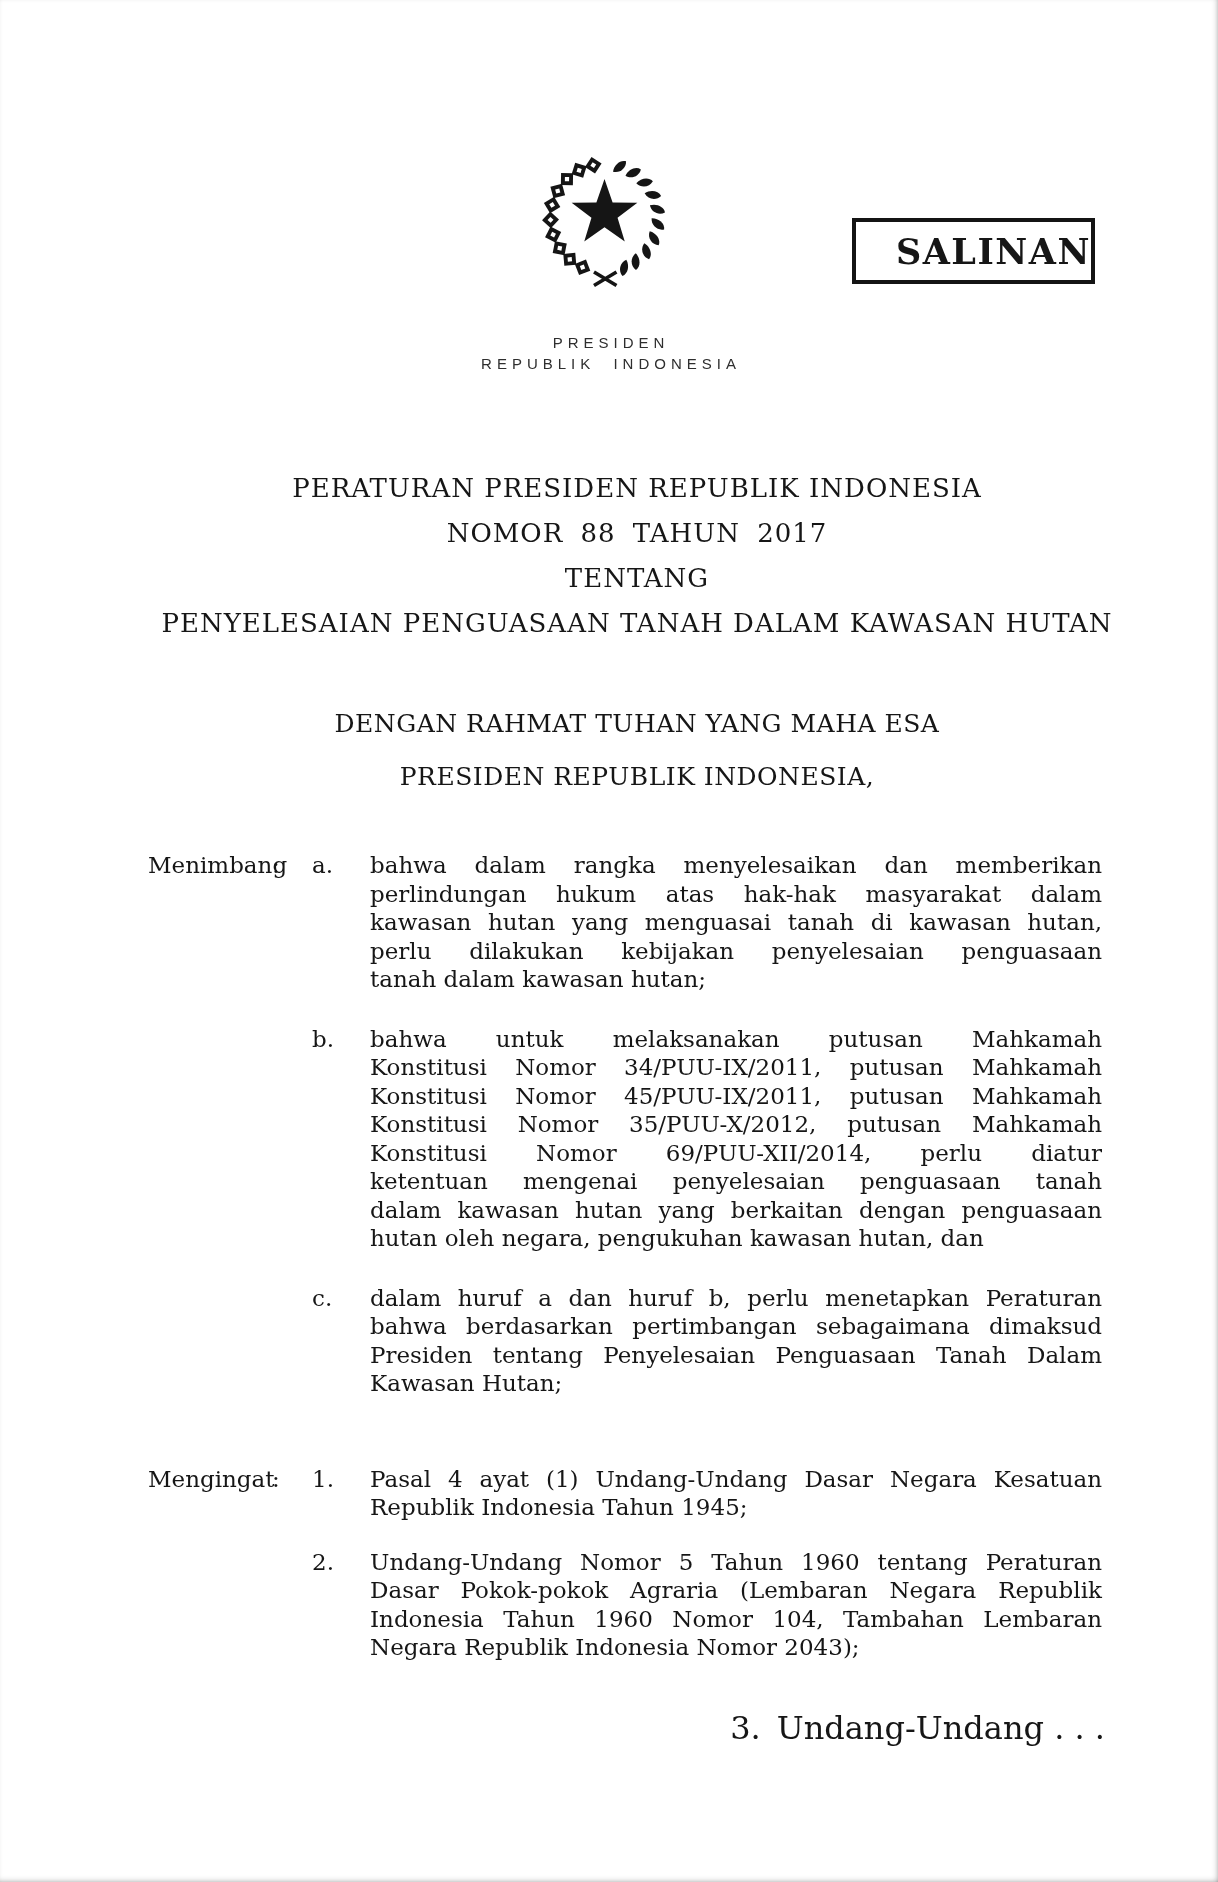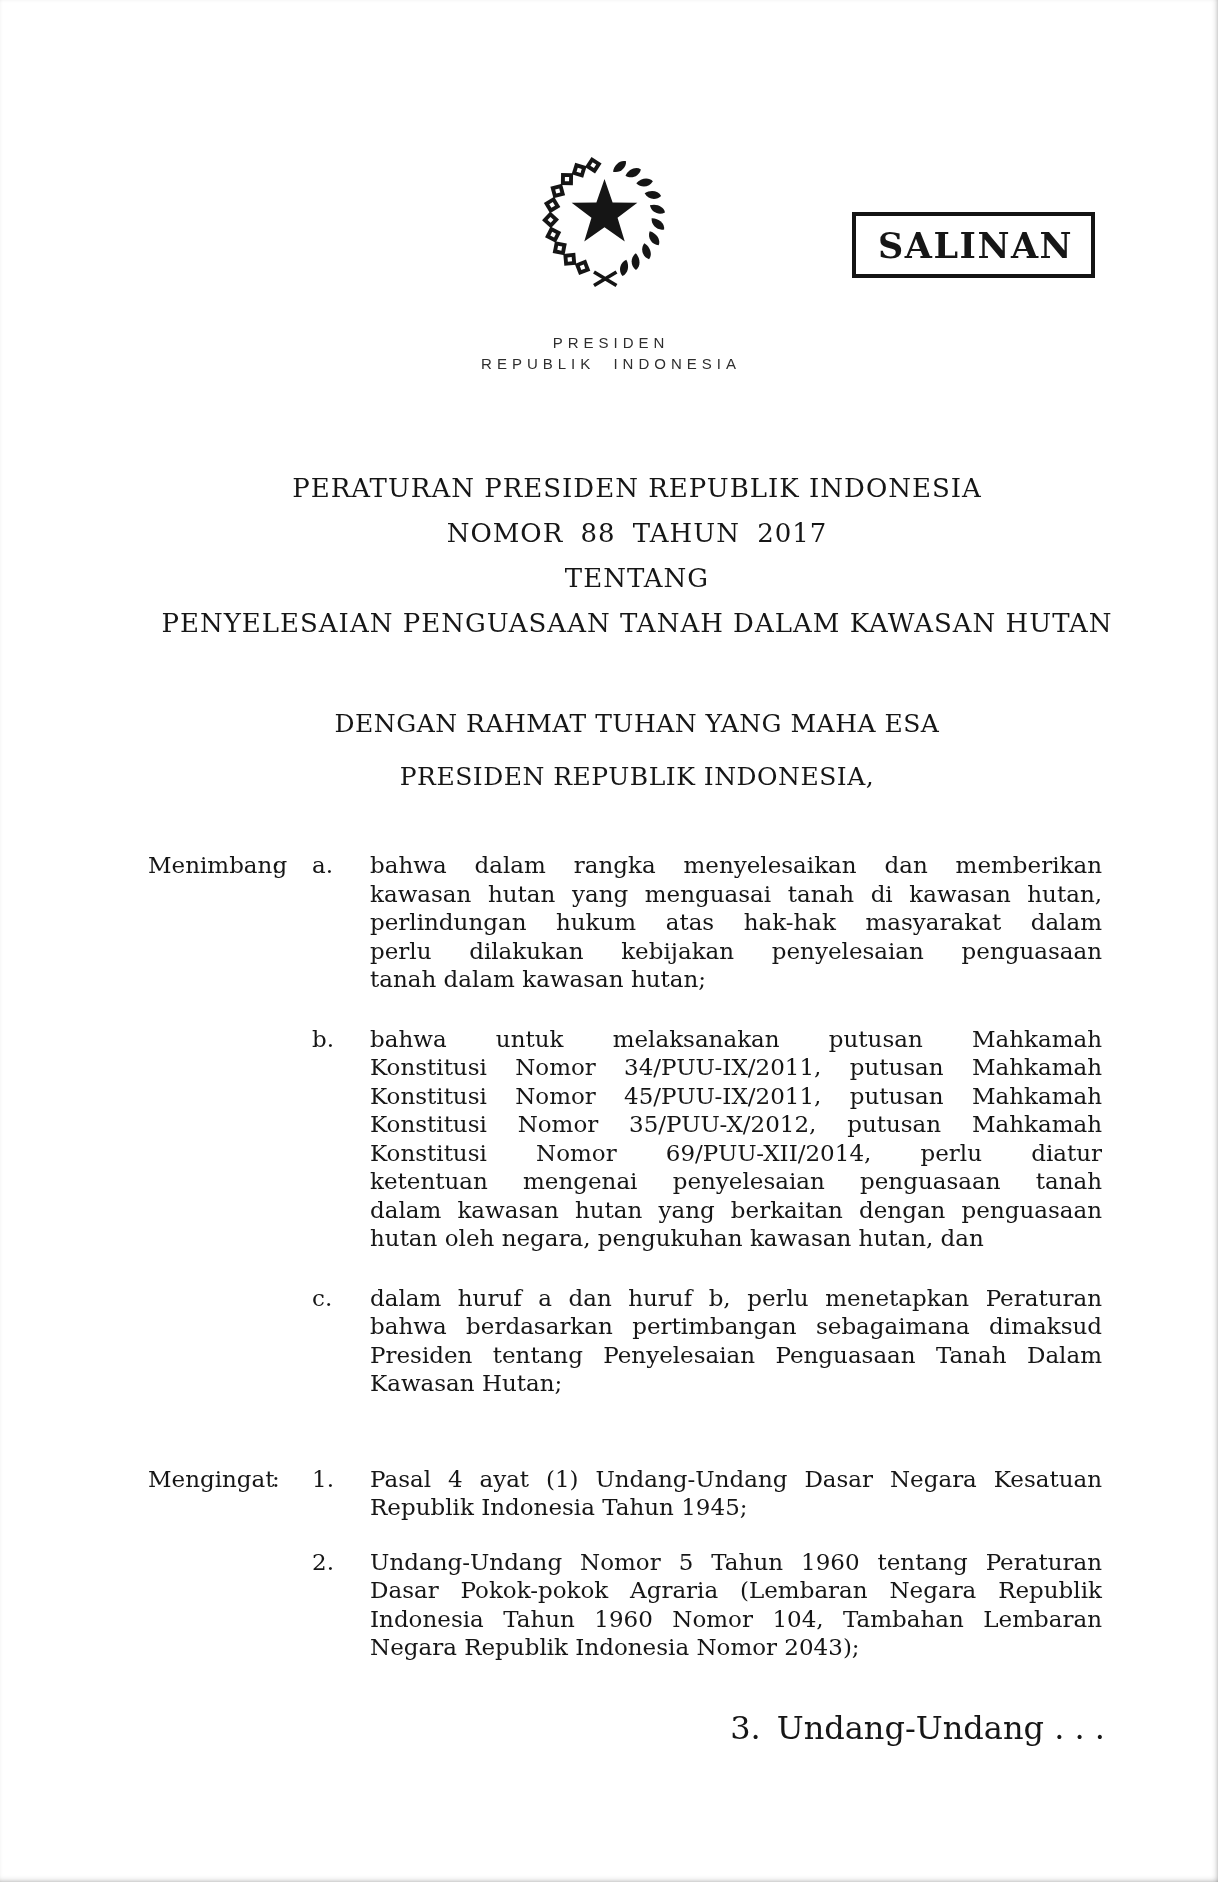--- a/index.html
+++ b/index.html
@@ -9,23 +9,23 @@
     font-family:"DejaVu Serif","Liberation Serif",serif;
     box-shadow: inset -4px 0 7px -5px rgba(0,0,0,.40), inset 0 -4px 7px -5px rgba(0,0,0,.40);
   }
   .emblem { position:absolute; left:528px; top:146px; }
   .letterhead {
     position:absolute; left:2px; top:332px; width:1218px; text-align:center;
     font-family:"Liberation Sans",sans-serif; font-size:15px; line-height:21px;
     letter-spacing:5px; word-spacing:9px; color:#2e2e2e;
   }
   .salinan {
-    position:absolute; left:852px; top:212px; width:243px; height:66px;
+    position:absolute; left:852px; top:218px; width:243px; height:66px;
     border:4px solid #141414; box-sizing:border-box;
-    display:flex; align-items:center; justify-content:flex-start;
+    display:flex; align-items:center; justify-content:flex-end;
     font-weight:bold; font-size:35px; letter-spacing:1.5px;padding-left:22px;
   }
   .title-block {
     position:absolute; left:28px; top:466px; width:1218px; text-align:center;
     font-size:26px; line-height:45px; letter-spacing:1px;
   }
   .title-block .nomor { word-spacing:8px; }
   .invocation {
     position:absolute; left:28px; top:697px; width:1218px; text-align:center;
     font-size:25px; line-height:53px; letter-spacing:.5px;
@@ -106,22 +106,22 @@
   </div>
 
   <div class="body">
 
     <div class="grid menimbang">
       <div class="cell">Menimbang</div>
       <div class="cell">:</div>
       <div class="cell">a.</div>
       <div class="cell item-text">
         <div class="ln">bahwa dalam rangka menyelesaikan dan memberikan</div>
+        <div class="ln">perlindungan hukum atas hak-hak masyarakat dalam</div>
         <div class="ln">kawasan hutan yang menguasai tanah di kawasan hutan,</div>
-        <div class="ln">perlindungan hukum atas hak-hak masyarakat dalam</div>
         <div class="ln">perlu dilakukan kebijakan penyelesaian penguasaan</div>
         <div class="ln">tanah dalam kawasan hutan;</div>
       </div>
 
       <div class="cell"></div>
       <div class="cell"></div>
       <div class="cell">b.</div>
       <div class="cell item-text">
         <div class="ln">bahwa untuk melaksanakan putusan Mahkamah</div>
         <div class="ln">Konstitusi Nomor 34/PUU-IX/2011, putusan Mahkamah</div>

